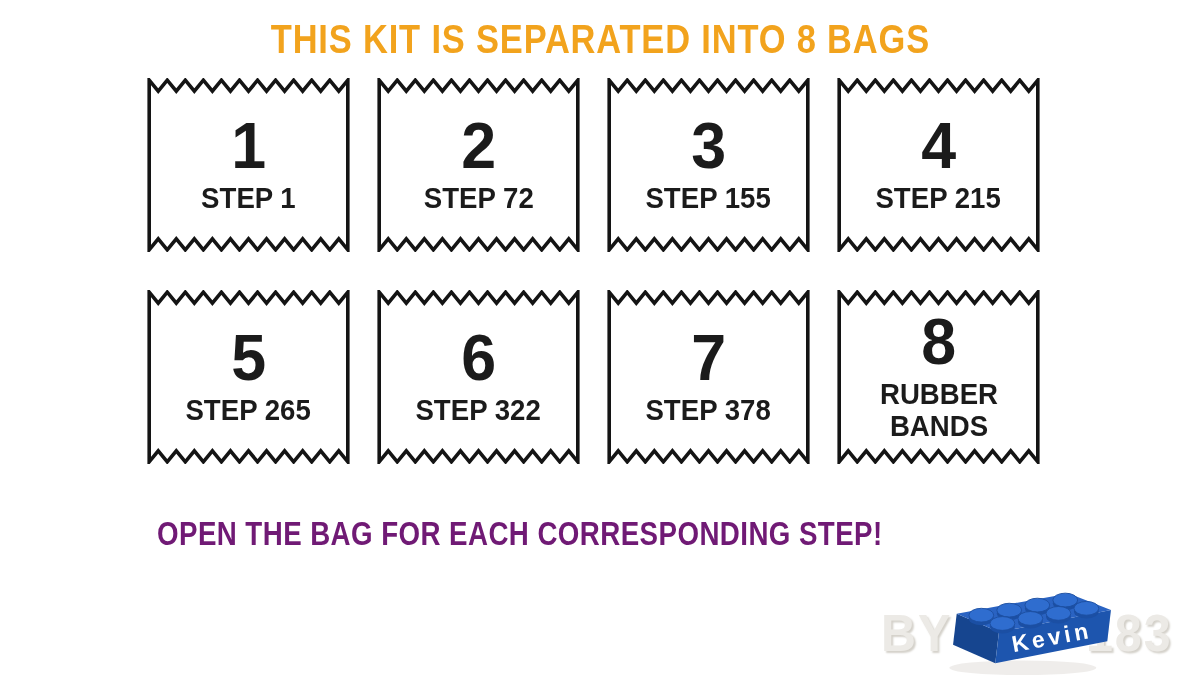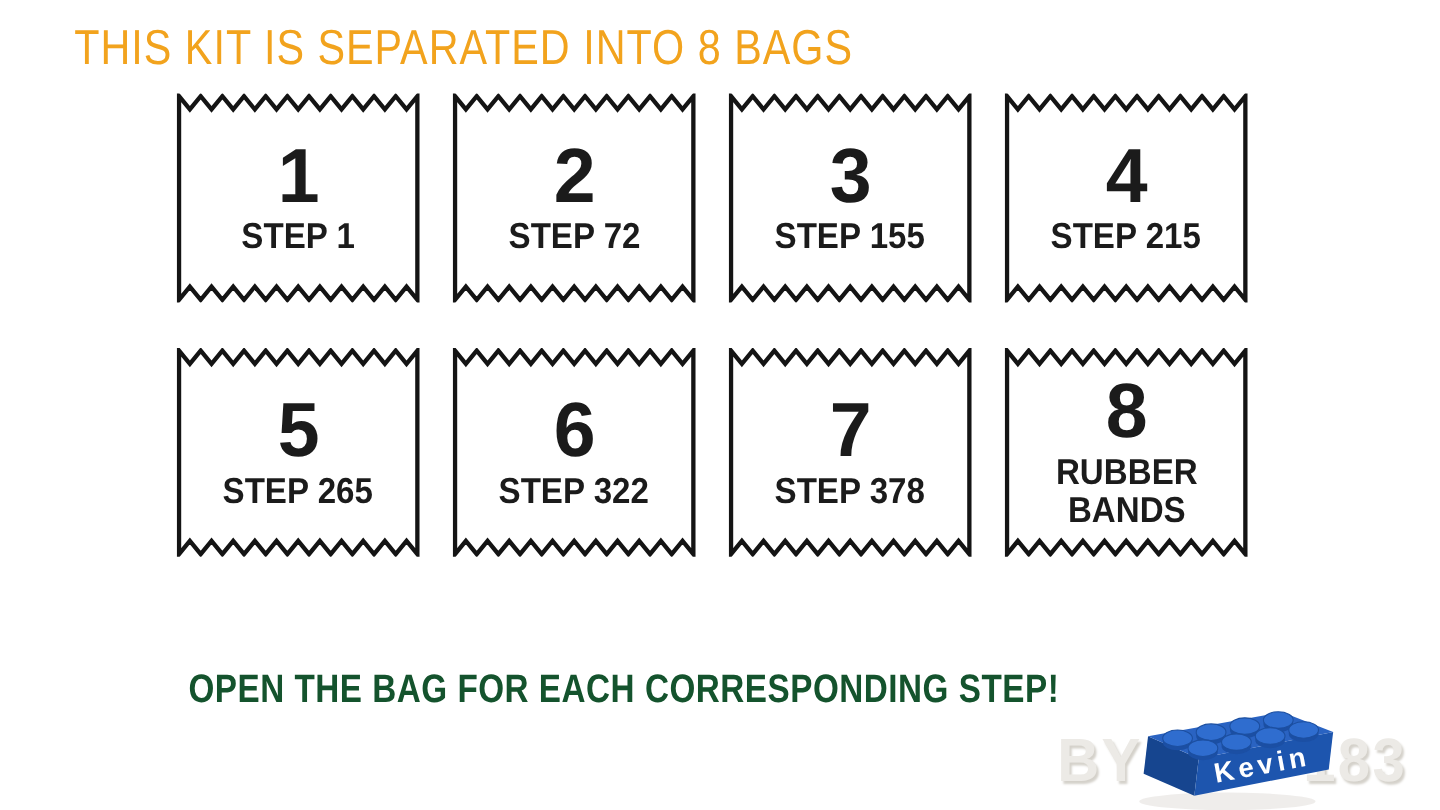--- a/index.html
+++ b/index.html
@@ -6,22 +6,22 @@
   .page{
     position:relative;
     width:1200px;height:675px;
     background:#ffffff;
     overflow:hidden;
     font-family:"Liberation Sans", sans-serif;
   }
   
   .title{
     position:absolute;top:16px;left:0;width:1200px;
-    margin:0;
-    font-size:41px;font-weight:400;letter-spacing:1px;
+    margin:0;text-align:center;
+    font-size:41px;font-weight:700;letter-spacing:1px;
   }
   .title .condense{
     display:inline-block;transform:scaleX(0.84);transform-origin:center;
     white-space:nowrap;
   }
   
   .bags-grid{
     position:absolute;left:147px;top:78px;
     display:grid;
     grid-template-columns:repeat(4,203px);
@@ -39,21 +39,21 @@
     font-size:64px;font-weight:800;line-height:0.95;
     transform:scaleX(0.98);color:#1b1b1b;
   }
   .bag-label{
     font-size:30px;font-weight:700;line-height:1.08;margin-top:5px;
     transform:scaleX(0.92);color:#1b1b1b;max-width:190px;
   }
   
   .instruction{
     position:absolute;left:157px;top:515px;
-    font-size:33px;font-weight:800;color:#14532d;margin-top:40px;
+    font-size:33px;font-weight:800;color:#701a75;
   }
   .instruction .condense-left{
     display:inline-block;transform:scaleX(0.84);transform-origin:left center;
     white-space:nowrap;letter-spacing:0.5px;
   }
   
   .watermark{
     position:absolute;z-index:1;
     font-size:51px;font-weight:800;letter-spacing:2px;
     color:#eceae6;text-shadow:2px 2px 2px #d4d1ca;

